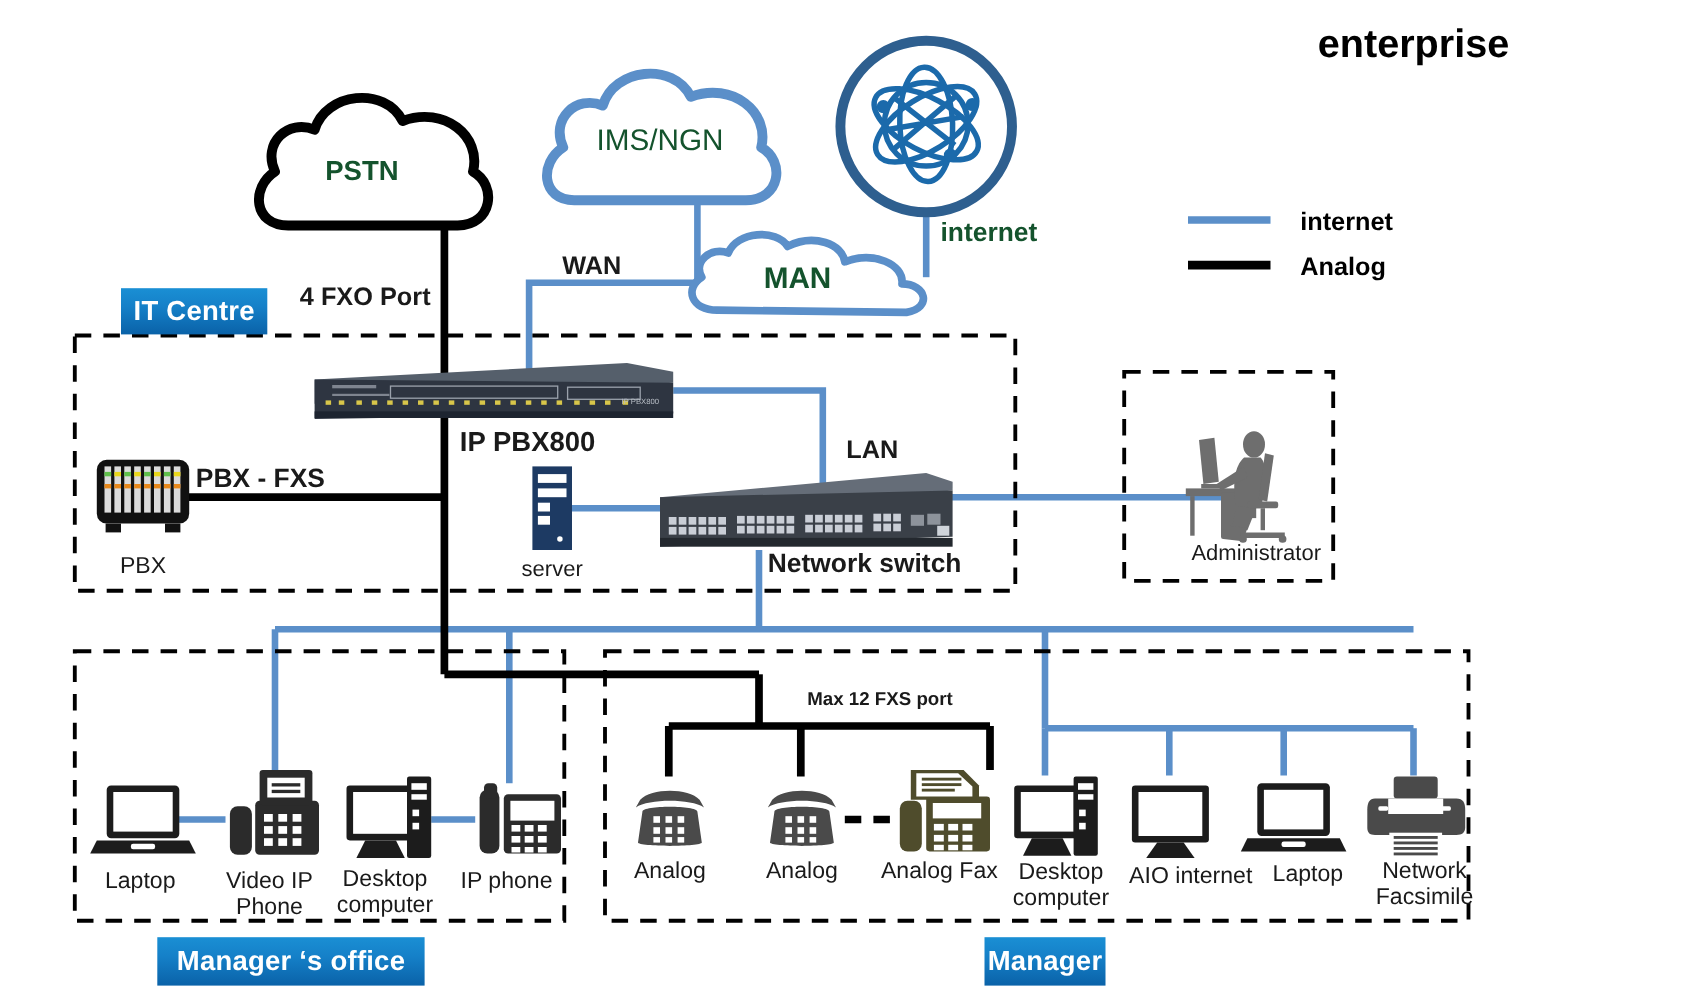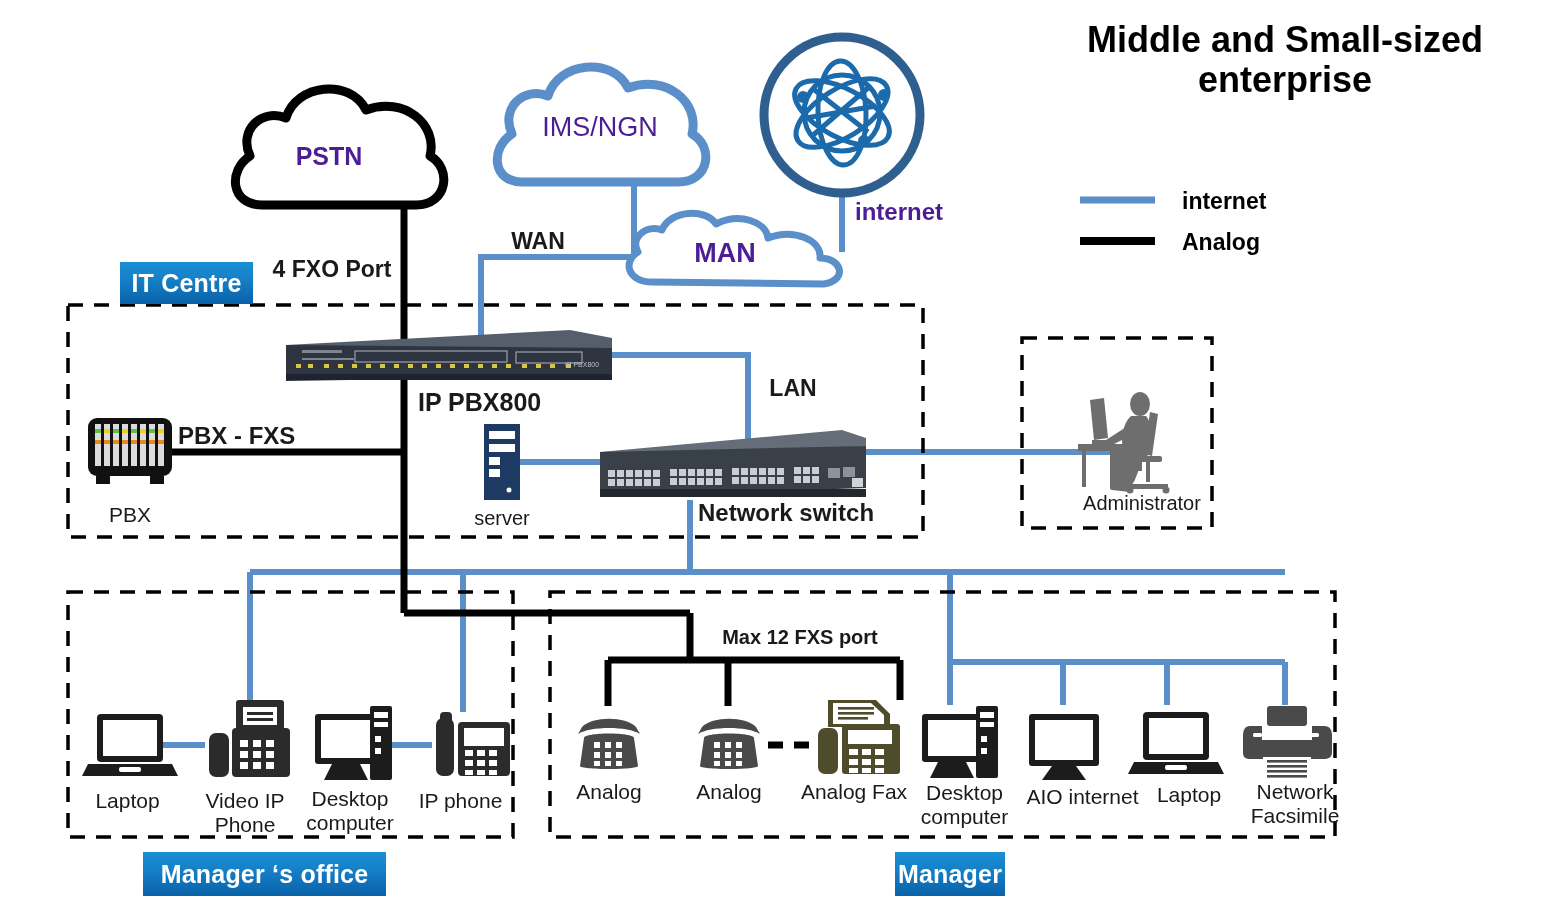--- a/index.html
+++ b/index.html
@@ -9,21 +9,21 @@
   svg.layer{position:absolute;left:0;top:0;width:1542px;height:913px;}
   .node{position:absolute;}
   .lbl{position:absolute;text-align:center;color:#1a1a1a;font-weight:400;
        white-space:pre-line;line-height:1.12;}
   .bold{font-weight:bold;}
   .badge{position:absolute;display:flex;align-items:center;justify-content:center;
          color:#fff;font-weight:bold;letter-spacing:.2px;
          background:linear-gradient(to bottom,#1a8fd4 0%,#1580c8 40%,#0a62a8 100%);}
   .title{position:absolute;text-align:center;font-weight:bold;color:#000;line-height:1.12;}
   .legtxt{position:absolute;font-weight:bold;color:#000;}
-  .cloudtxt{position:absolute;text-align:center;color:#4c1d95;}
+  .cloudtxt{position:absolute;text-align:center;color:#14532d;}
 </style>
 </head>
 <body>
 
 <div id="stage">
 
   <svg class="layer">
     <g stroke="#5b8fc9" stroke-width="6" fill="none" stroke-linecap="butt">
 
       <path d="M634,182 L634,257"></path>
@@ -108,49 +108,48 @@
       <circle cx="864" cy="141" r="6"></circle>
     </g>
   </svg>
 
   <div class="cloudtxt" style="left:264px;top:142px;width:130px;font-size:25px;font-weight:bold;">PSTN</div>
   <div class="cloudtxt" style="left:515px;top:112px;width:170px;font-size:27px;">IMS/NGN</div>
   <div class="cloudtxt" style="left:670px;top:238px;width:110px;font-size:27px;font-weight:bold;">MAN</div>
   <div class="cloudtxt" style="left:855px;top:198px;width:120px;font-size:24px;font-weight:bold;text-align:left;">internet</div>
 
   <div class="title" style="left:1045px;top:20px;width:480px;font-size:36px;">
-    <div>Middle and Small-sized</div>
     <div>enterprise</div>
   </div>
 
   <svg class="layer">
     <line x1="1080" y1="200" x2="1155" y2="200" stroke="#5b8fc9" stroke-width="7"></line>
     <line x1="1080" y1="241" x2="1155" y2="241" stroke="#000000" stroke-width="8"></line>
   </svg>
   <div class="legtxt" style="left:1182px;top:188px;font-size:23px;">internet</div>
   <div class="legtxt" style="left:1182px;top:229px;font-size:23px;">Analog</div>
 
   <svg class="layer">
     <g fill="none" stroke="#000000" stroke-width="3.5" stroke-dasharray="15,11">
       <rect x="68" y="305" width="855" height="232"></rect>
       <rect x="1022" y="338" width="190" height="190"></rect>
       <rect x="68" y="592" width="445" height="245"></rect>
       <rect x="550" y="592" width="785" height="245"></rect>
     </g>
   </svg>
 
-  <div class="badge" style="left:110px;top:262px;width:133px;height:42px;font-size:25px;margin-left:10px;">IT Centre</div>
+  <div class="badge" style="left:110px;top:262px;width:133px;height:42px;font-size:25px;">IT Centre</div>
   <div class="badge" style="left:143px;top:852px;width:243px;height:44px;font-size:25px;">Manager ‘s office</div>
   <div class="badge" style="left:895px;top:852px;width:110px;height:44px;font-size:25px;">Manager</div>
 
   <div class="lbl bold" style="left:262px;top:257px;width:140px;font-size:23px;">4 FXO Port</div>
   <div class="lbl bold" style="left:498px;top:229px;width:80px;font-size:23px;">WAN</div>
-  <div class="lbl bold" style="left:758px;top:376px;width:70px;font-size:23px;">LAN</div>
+  <div class="lbl bold" style="left:758px;top:396px;width:70px;font-size:23px;">LAN</div>
   <div class="lbl bold" style="left:178px;top:423px;width:140px;font-size:24px;text-align:left;">PBX -  FXS</div>
-  <div class="lbl bold" style="left:705px;top:626px;width:190px;font-size:20px;">Max 12 FXS port</div>
+  <div class="lbl bold" style="left:705px;top:626px;width:190px;font-size:17px;">Max 12 FXS port</div>
 
   <svg class="node layer">
     <g>
       <polygon points="286,345 570,330 612,338 612,348 286,367" fill="#555f6b"></polygon>
       <polygon points="286,345 612,348 612,376 286,381" fill="#2e3541"></polygon>
       <rect x="286" y="374" width="326" height="6" fill="#1d2430"></rect>
       <g fill="#8e949e" opacity=".85">
         <rect x="302" y="350" width="40" height="3"></rect>
         <rect x="302" y="358" width="52" height="2"></rect>
       </g>

